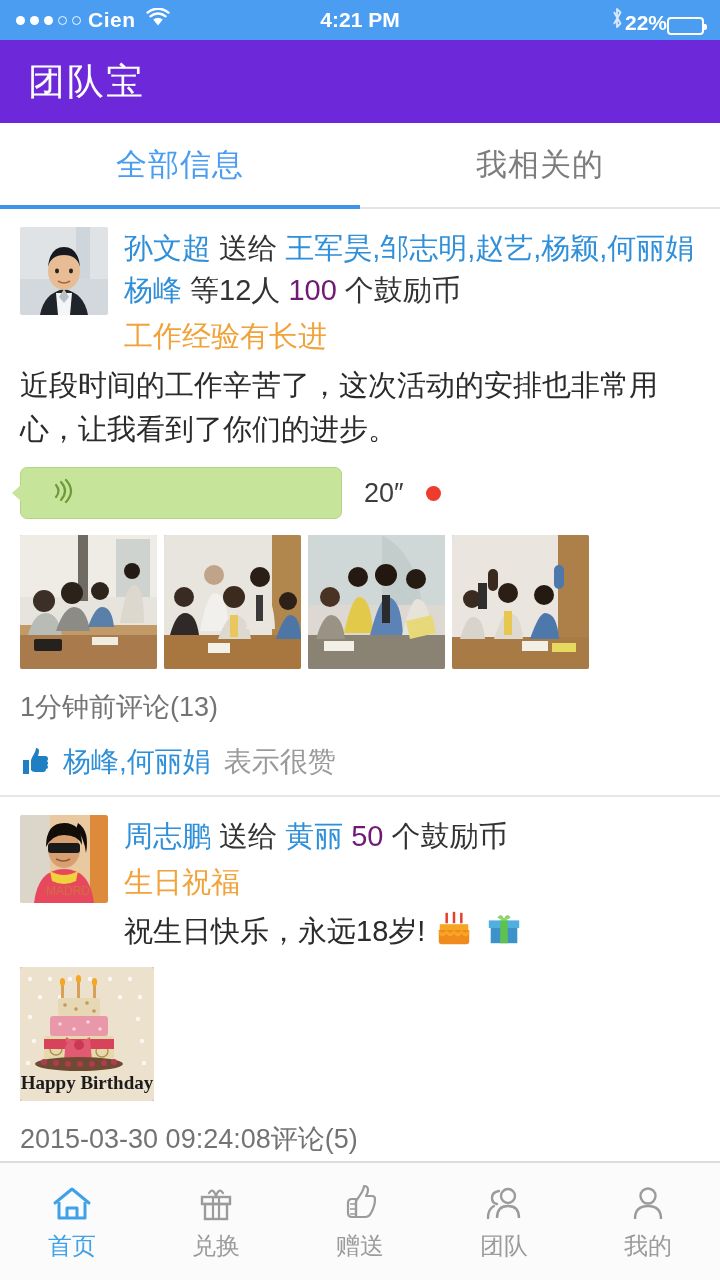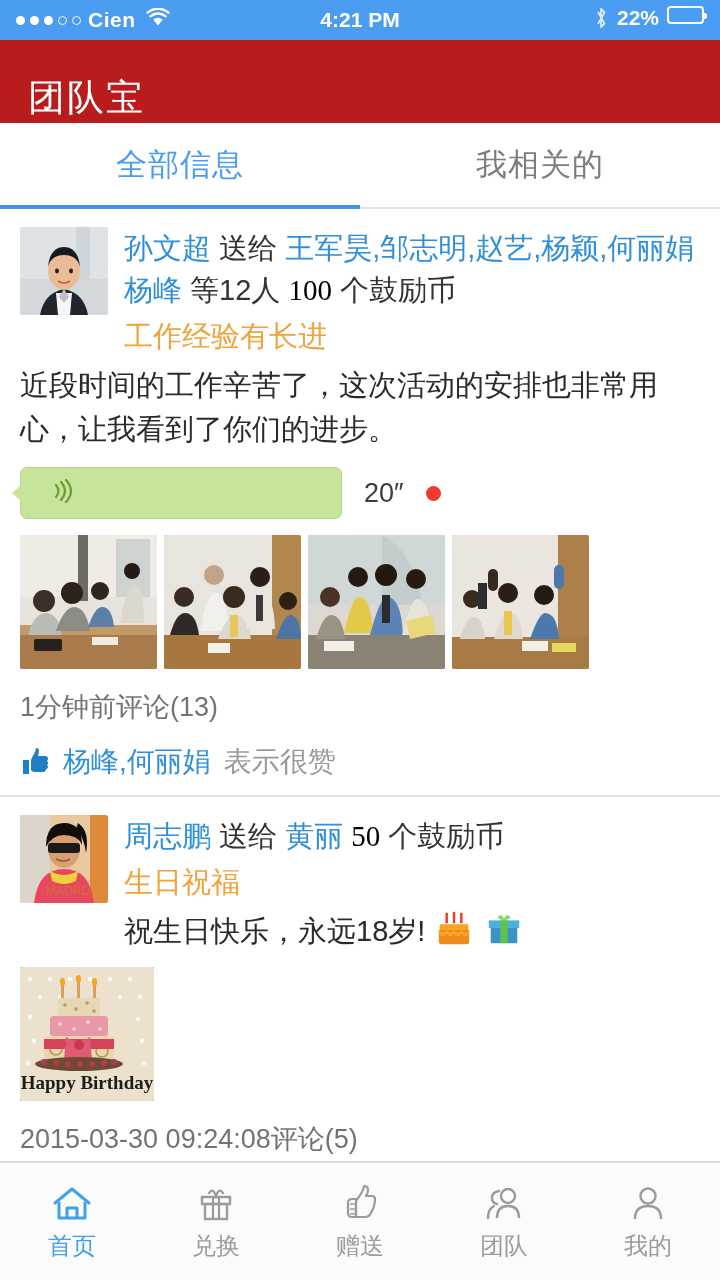--- a/index.html
+++ b/index.html
@@ -20,35 +20,35 @@
   .sb-left{ display:flex; align-items:center; gap:7px; }
   .dots{ display:flex; align-items:center; gap:5px; }
   .dot{ width:9px; height:9px; border-radius:50%; background:#ffffff; }
   .dot.hollow{ background:transparent; border:1.5px solid rgba(255,255,255,.9); width:9px; height:9px; }
   .carrier{ font-size:21px; letter-spacing:.5px;text-align:right; }
   .wifi{ margin-left:3px; }
   .sb-center{
     position:absolute; left:0; right:0; text-align:center;
     font-size:21px; font-weight:bold; pointer-events:none;
   }
-  .sb-right{ margin-left:auto; display:flex; align-items:flex-start; gap:8px; }
+  .sb-right{ margin-left:auto; display:flex; align-items:flex-end; gap:0; }
   .batt{
     width:37px; height:18px; border:2px solid #ffffff; border-radius:4px;
     position:relative; padding:2px;
   }
   .batt:after{
     content:""; position:absolute; right:-5px; top:5px;
     width:3px; height:6px; background:#ffffff; border-radius:0 2px 2px 0;
   }
   .batt-fill{ height:100%; background:#ffffff; border-radius:1px; }
 
   
   .navbar{
-    height:83px; background:#b91c1c; color:#ffffff;
-    display:flex; align-items:flex-end; padding:0 28px;
+    height:83px; background:#6d28d9; color:#ffffff;
+    display:flex; align-items:center; padding:0 28px;
   }
   .nav-title{ font-size:37px; letter-spacing:2px; }
 
   
   .tabs{ height:86px; display:flex; background:#ffffff; border-bottom:2px solid #e3e3e3; }
   .tab{
     flex:1; display:flex; align-items:center; justify-content:center;
     font-size:31px; color:#7d7d7d; position:relative; letter-spacing:1px;
   }
   .tab.active{ color:#4a9df0; }
@@ -64,21 +64,21 @@
   .avatar{
     width:88px; height:88px; flex:0 0 88px; border-radius:3px;
     overflow:hidden; position:relative; background:#f9a8d4;
   }
   .post-body{ flex:1; min-width:0; }
 
   .headline{
     font-size:29px; line-height:42px; color:#333333; word-break:break-word;
   }
   .hl-blue{ color:#2f8fd8; }
-  .hl-red{ color:#000000;font-family:Liberation Serif, serif; }
+  .hl-red{ color:#701a75; }
   .hl-dark{ color:#333333; }
 
   .tagline{ font-size:29px; color:#f0a33a; line-height:46px; margin-top:2px; }
   .content{ font-size:29px; color:#2b2b2b; line-height:44px; margin-top:4px; }
 
   
   .voice-row{ display:flex; align-items:center; gap:22px; margin-top:16px; }
   .voice-bubble{
     width:322px; height:52px; background:#c7e49b; border:1px solid #b4d588;
     border-radius:7px; position:relative; display:flex; align-items:center;

